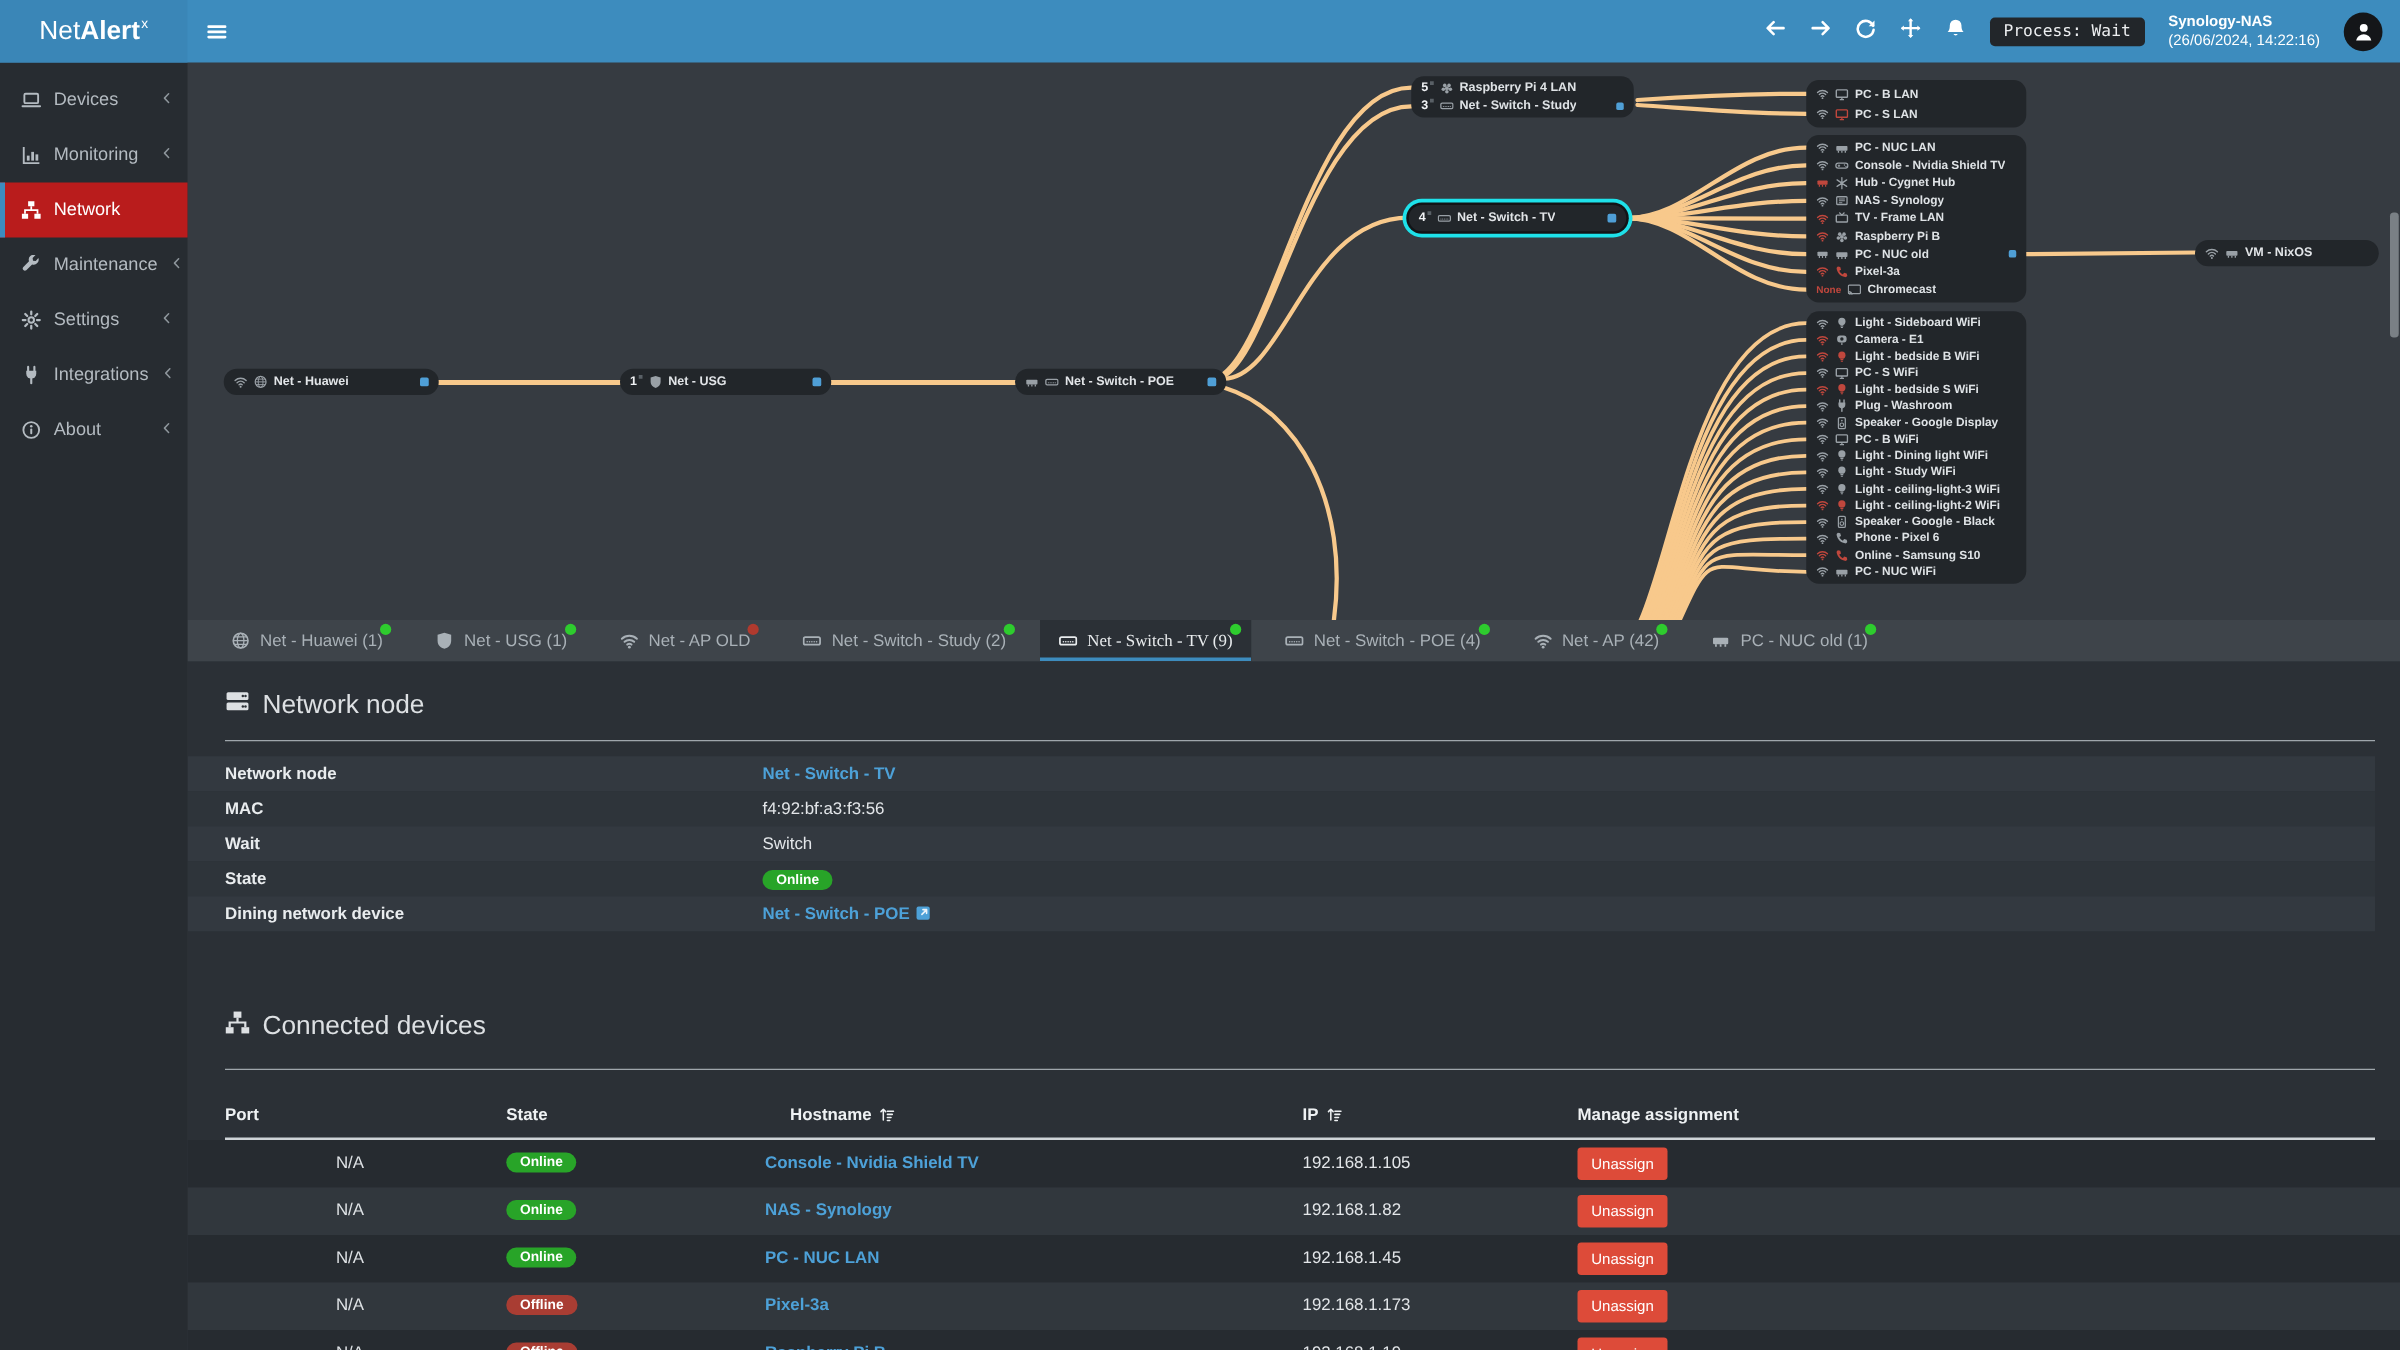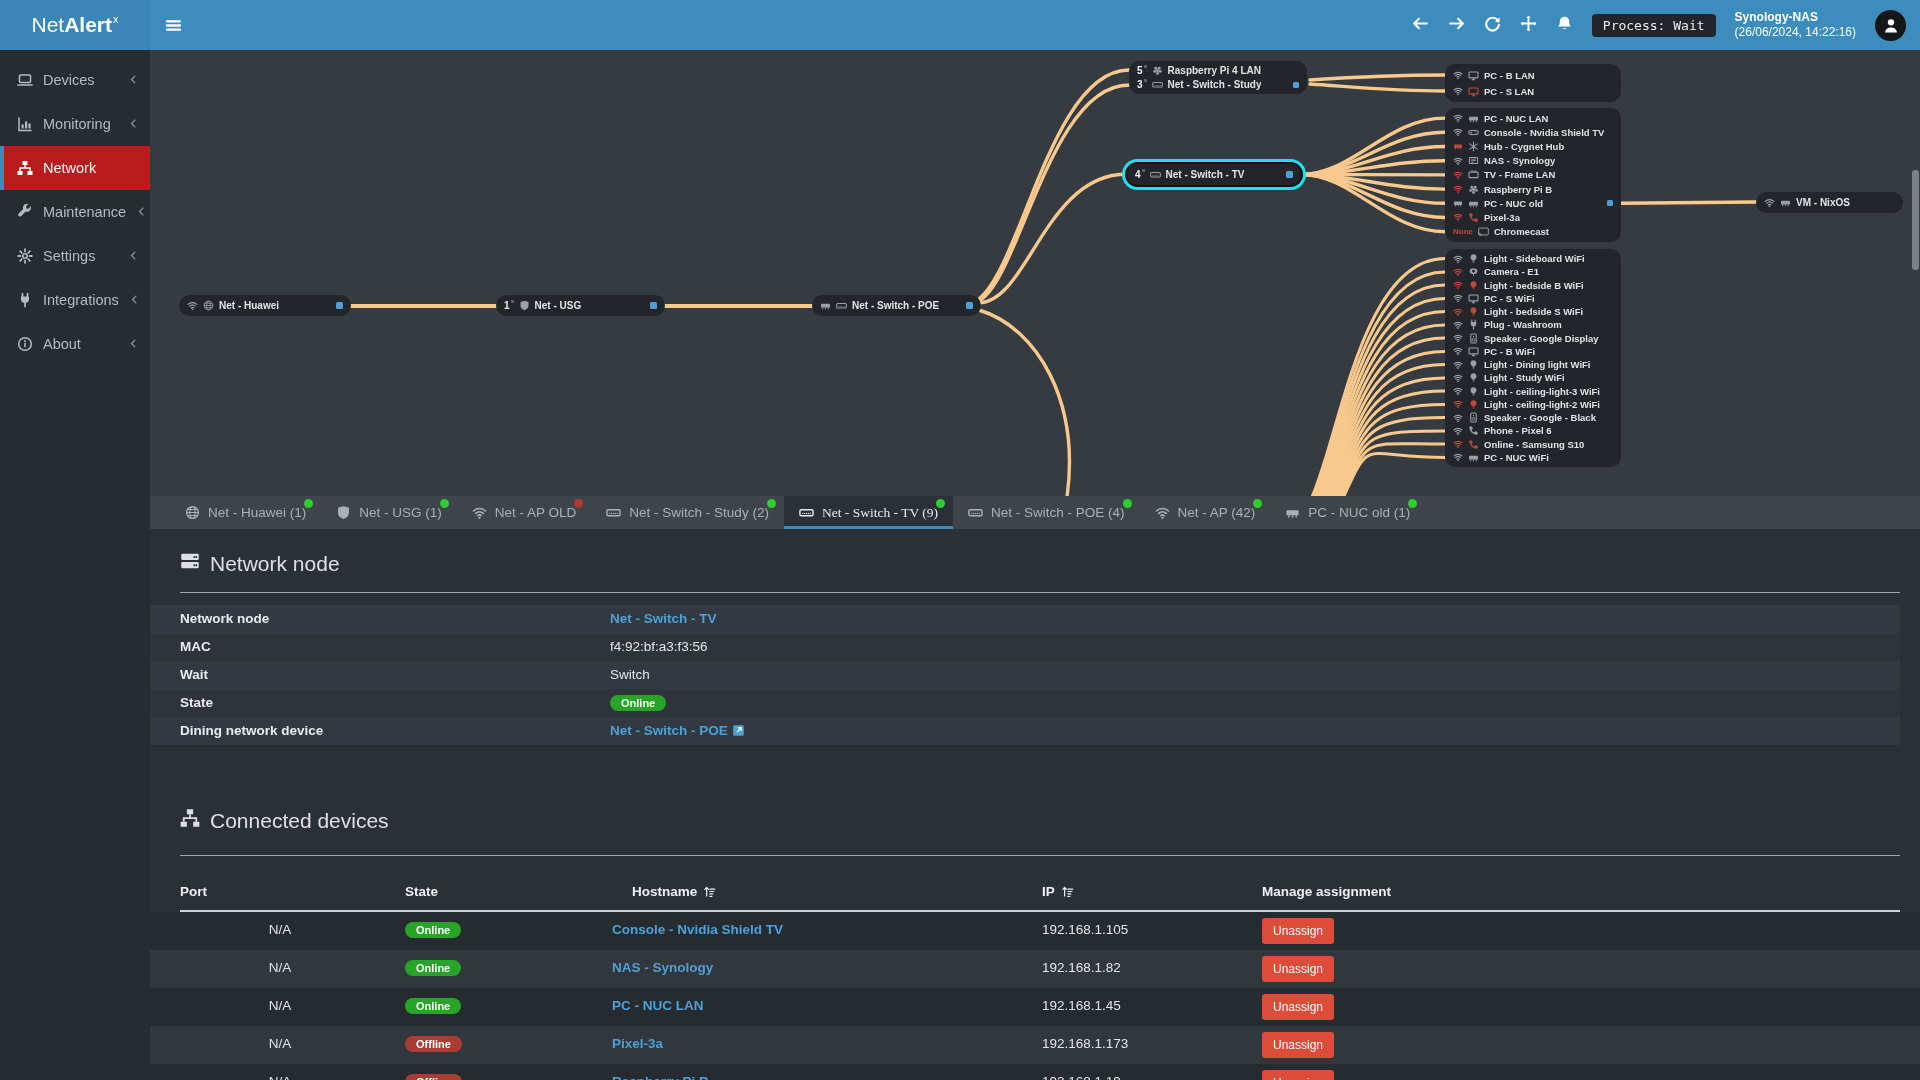--- a/index.html
+++ b/index.html
@@ -44,21 +44,21 @@
   .port { font-size:10px; font-weight:700; color:#f0f2f4; }
   .port::after { content:""; display:inline-block; width:3px; height:3px; background:#596066; margin-left:1px; vertical-align:top; }
   .dgroup { position:absolute; background:#22262a; border-radius:10px; padding:3px 8px; cursor:pointer; }
   .grow { display:flex; align-items:center; gap:5px; }
   .grow .lbl { font-size:9.5px; font-weight:700; color:#dfe3e6; white-space:nowrap; }
   .ic-gray { color:#99a0a6; } .ic-red { color:#c0473d; }
   .none-lbl { color:#c0473d; font-size:8px; font-weight:700; flex:none; }
 
   
   .tabs { position:absolute; left:150px; top:496px; width:1770px; height:33px; background:#3e444a;
-    display:flex; align-items:stretch; padding-left:20px; z-index:20; }
+    display:flex; align-items:stretch; padding-left:20px; z-index:20;gap:12px; }
   .tab { position:relative; display:flex; align-items:center; gap:8px; padding:0 15px;
     color:#a9b1b7; font-size:13.5px; cursor:pointer; white-space:nowrap; }
   .tab.active { background:#2b3036; color:#e9ecee; box-shadow:inset 0 -3px 0 0 #3d8cbe;font-family:Liberation Serif, serif; }
   .tab .dot { position:absolute; top:3px; right:8px; width:9px; height:9px; border-radius:50%; }
 
   
   .panel { position:absolute; left:150px; top:529px; width:1770px; height:551px; background:#2b3036; overflow:hidden; }
   .sec-title { position:absolute; left:30px; display:flex; align-items:center; gap:10px;
     color:#dde0e3; font-size:21px; }
   .hr { position:absolute; left:30px; right:20px; height:1px; background:#9fa6ac; }

